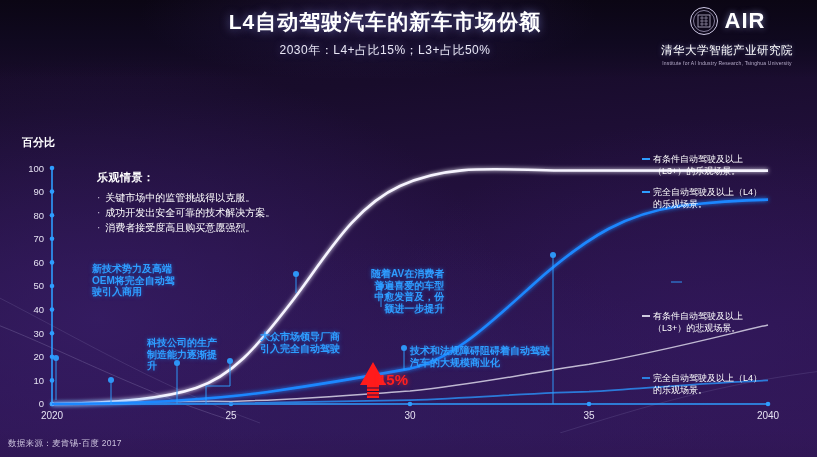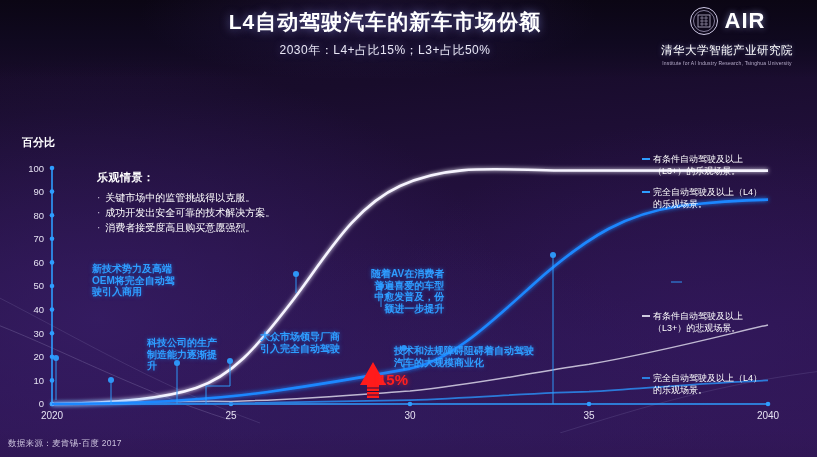--- a/index.html
+++ b/index.html
@@ -246,21 +246,21 @@
   </div>
 
   <div class="tbox anno" style="left:371px; top:268px;text-align:right;">
     <div>随着AV在消费者</div>
     <div>普遍喜爱的车型</div>
     <div>中愈发普及，份</div>
     <div>额进一步提升</div>
   </div>
 
 
-  <div class="tbox anno" style="left:394px; top:345px;">
+  <div class="tbox anno" style="left:410px; top:345px;">
     <div>技术和法规障碍阻碍着自动驾驶</div>
     <div>汽车的大规模商业化</div>
   </div>
 
   <div class="tbox" style="left:653px; top:153px;">
     <span style="position:absolute; left:-11px; top:5px; width:8px; height:2px; background:#2e9dff; display:block;"></span>
     <div class="legend-txt">有条件自动驾驶及以上</div>
     <div class="legend-txt">（L3+）的乐观场景。</div>
   </div>
 

